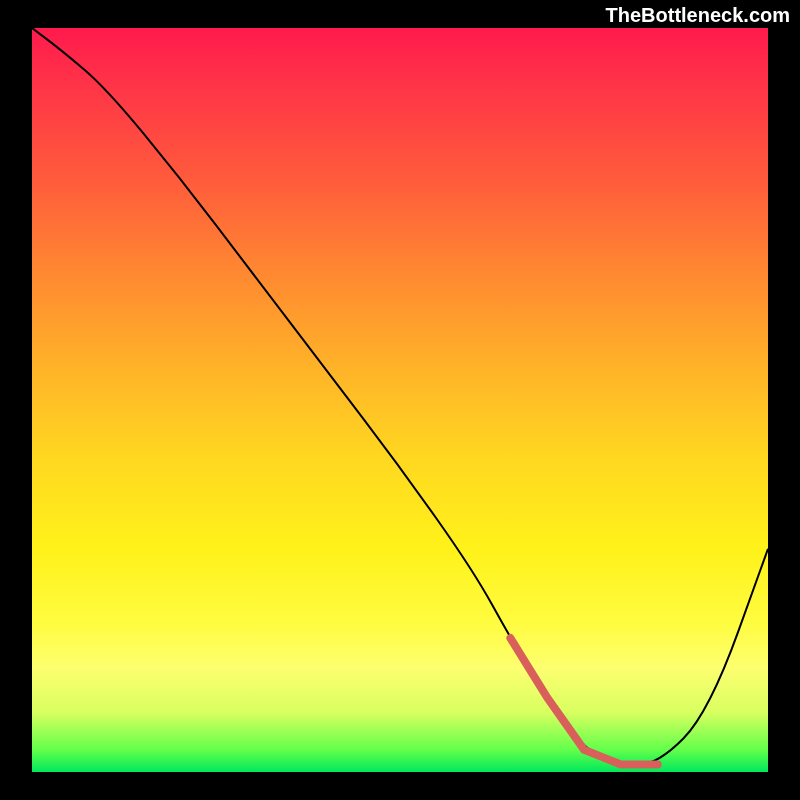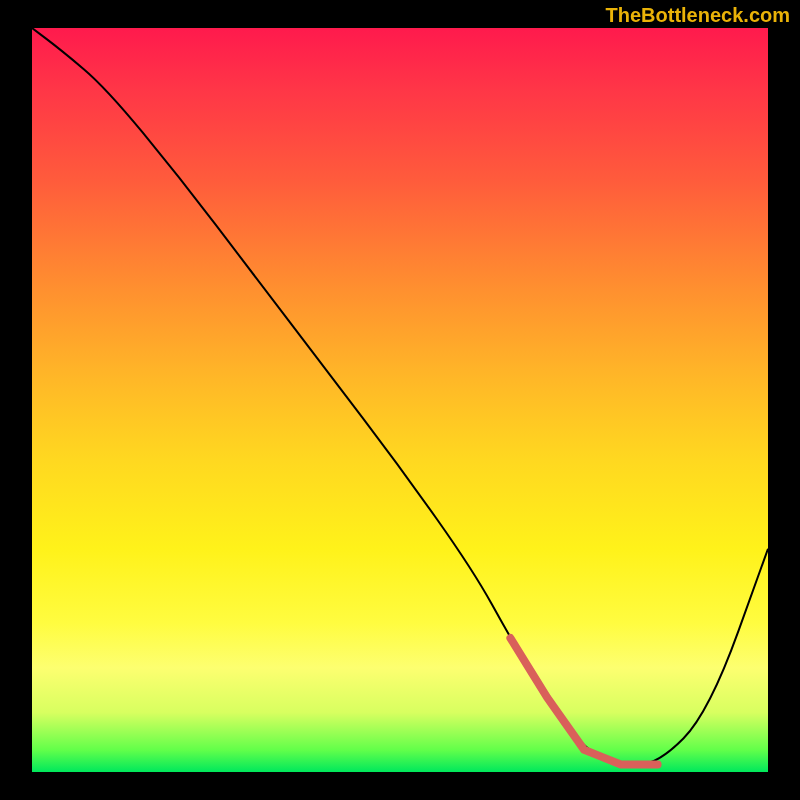--- a/index.html
+++ b/index.html
@@ -8,21 +8,21 @@
     height: 800px;
     background: #000;
     position: relative;
     font-family: Arial, sans-serif;
     overflow: hidden;
   }
   .watermark {
     position: absolute;
     top: 4px;
     right: 10px;
-    color: #eab308;
+    color: #ffffff;
     font-size: 20px;
     font-weight: bold;
     z-index: 10;
   }
   .plot-area {
     position: absolute;
     left: 32px;
     top: 28px;
     width: 736px;
     height: 744px;

